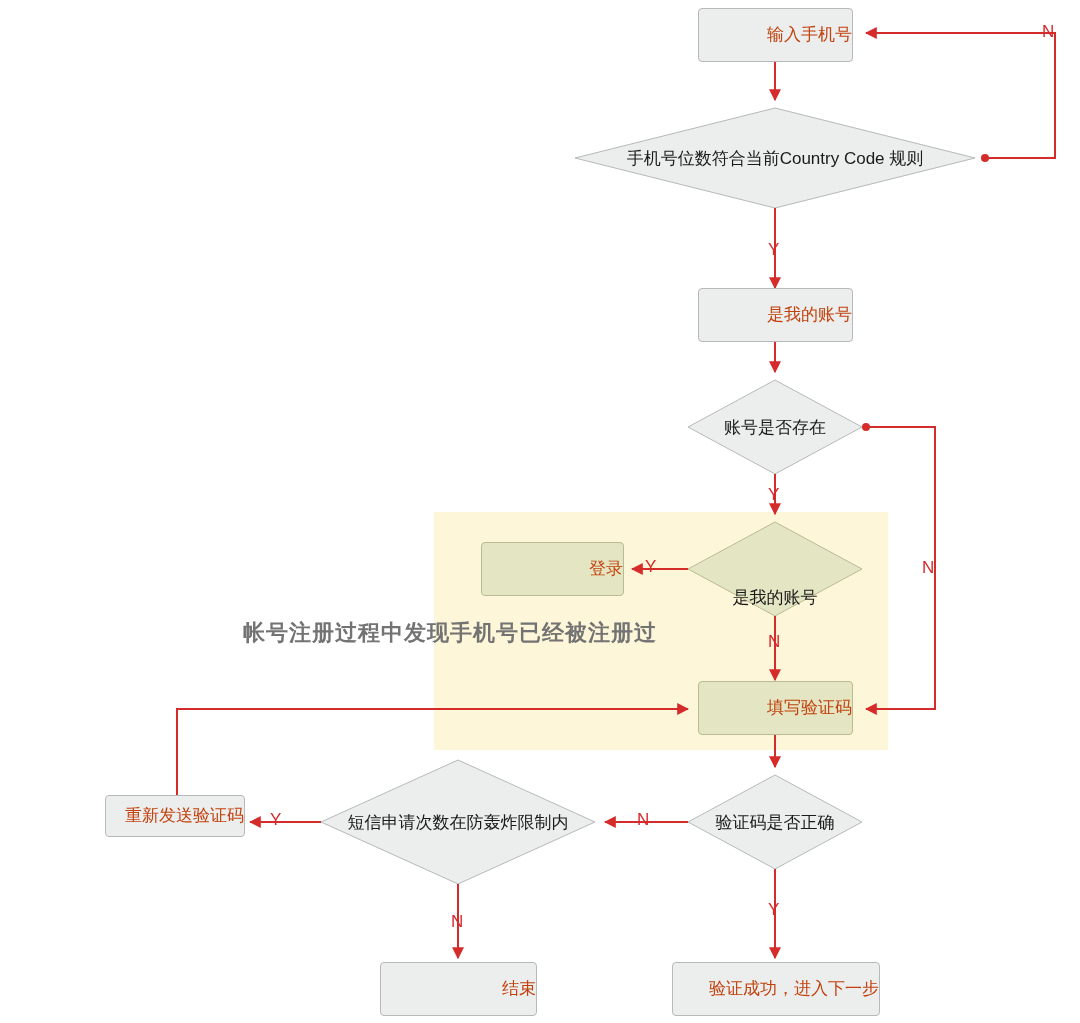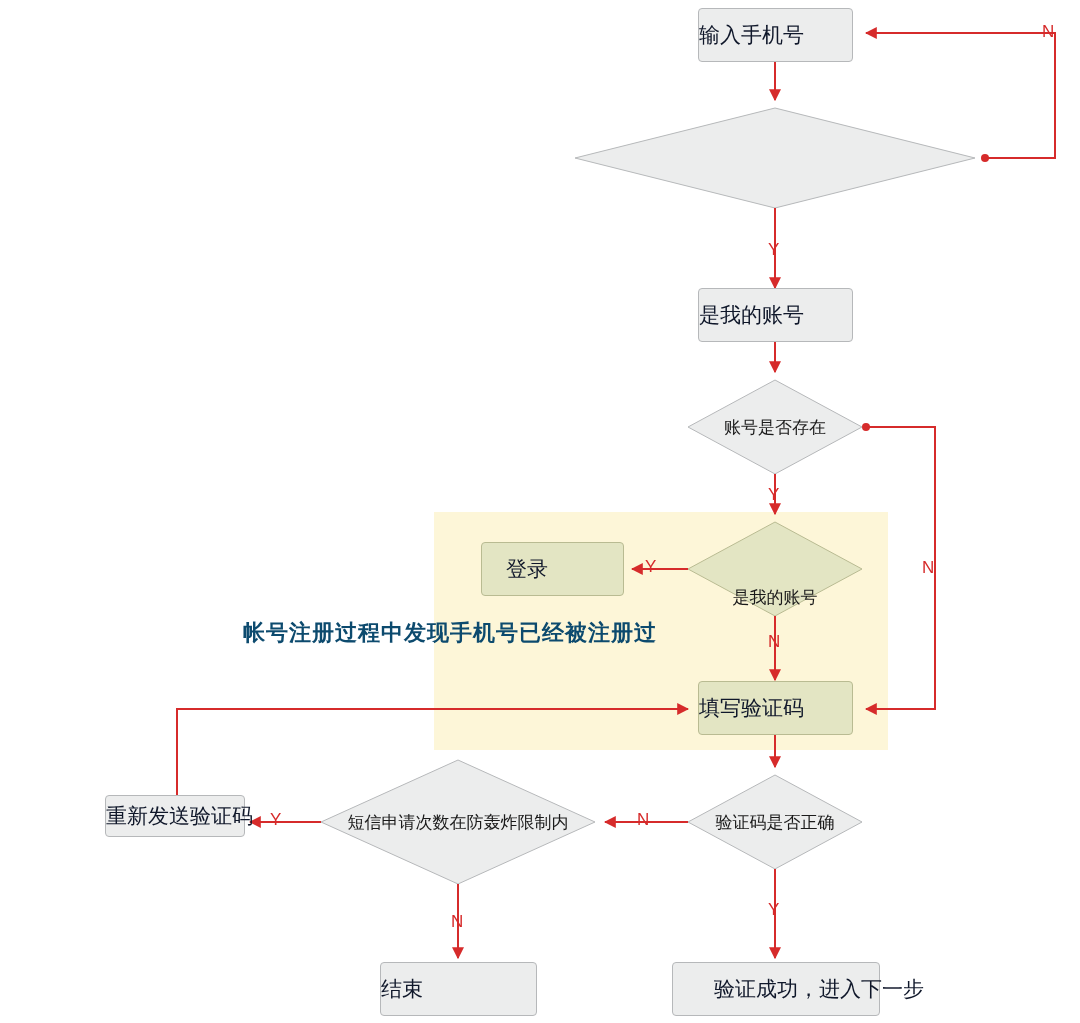--- a/index.html
+++ b/index.html
@@ -22,24 +22,24 @@
     left: 0;
     top: 0;
     width: 1080px;
     height: 1023px;
   }
   .node {
     position: absolute;
     box-sizing: border-box;
     display: flex;
     align-items: center;
-    justify-content: flex-start;
+    justify-content: flex-end;
     text-align: center;
-    color: #0f172a;
-    font-size: 21px;
+    color: #c2410c;
+    font-size: 17px;
     line-height: 1.25;
     white-space: nowrap;
   }
   .rect {
     background: #eceded;
     border: 1px solid #b6b8ba;
     border-radius: 4px;
   }
   .rect.olive {
     background: #e3e5c3;
@@ -62,21 +62,21 @@
     font-size: 17px;
     font-weight: 400;
     white-space: nowrap;
   }
   .highlight-box {
     position: absolute;
     background: #fdf6d8;
   }
   .note {
     position: absolute;
-    color: #0c4a6e;
+    color: #737373;
     font-family: "Liberation Serif", serif;
     font-size: 22px;
     font-weight: 700;
     letter-spacing: 1px;
     white-space: nowrap;
   }
 </style>
 </head>
 <body>
 
@@ -153,20 +153,23 @@
   </div>
 
   <div class="node rect" style="left:380px; top:962px; width:157px; height:54px;">
     <span>结束</span>
   </div>
 
   <div class="node rect" style="left:672px; top:962px; width:208px; height:54px;padding-left:41px;">
     <span>验证成功，进入下一步</span>
   </div>
 
+  <div class="diamond-label" style="left:575px; top:144px; width:400px; height:28px;">
+    <span>手机号位数符合当前Country Code 规则</span>
+  </div>
 
   <div class="diamond-label" style="left:688px; top:413px; width:174px; height:28px;">
     <span>账号是否存在</span>
   </div>
 
   <div class="diamond-label" style="left:688px; top:555px; width:174px; height:28px;margin-top:28px;">
     <span>是我的账号</span>
   </div>
 
   <div class="diamond-label" style="left:688px; top:808px; width:174px; height:28px;">

